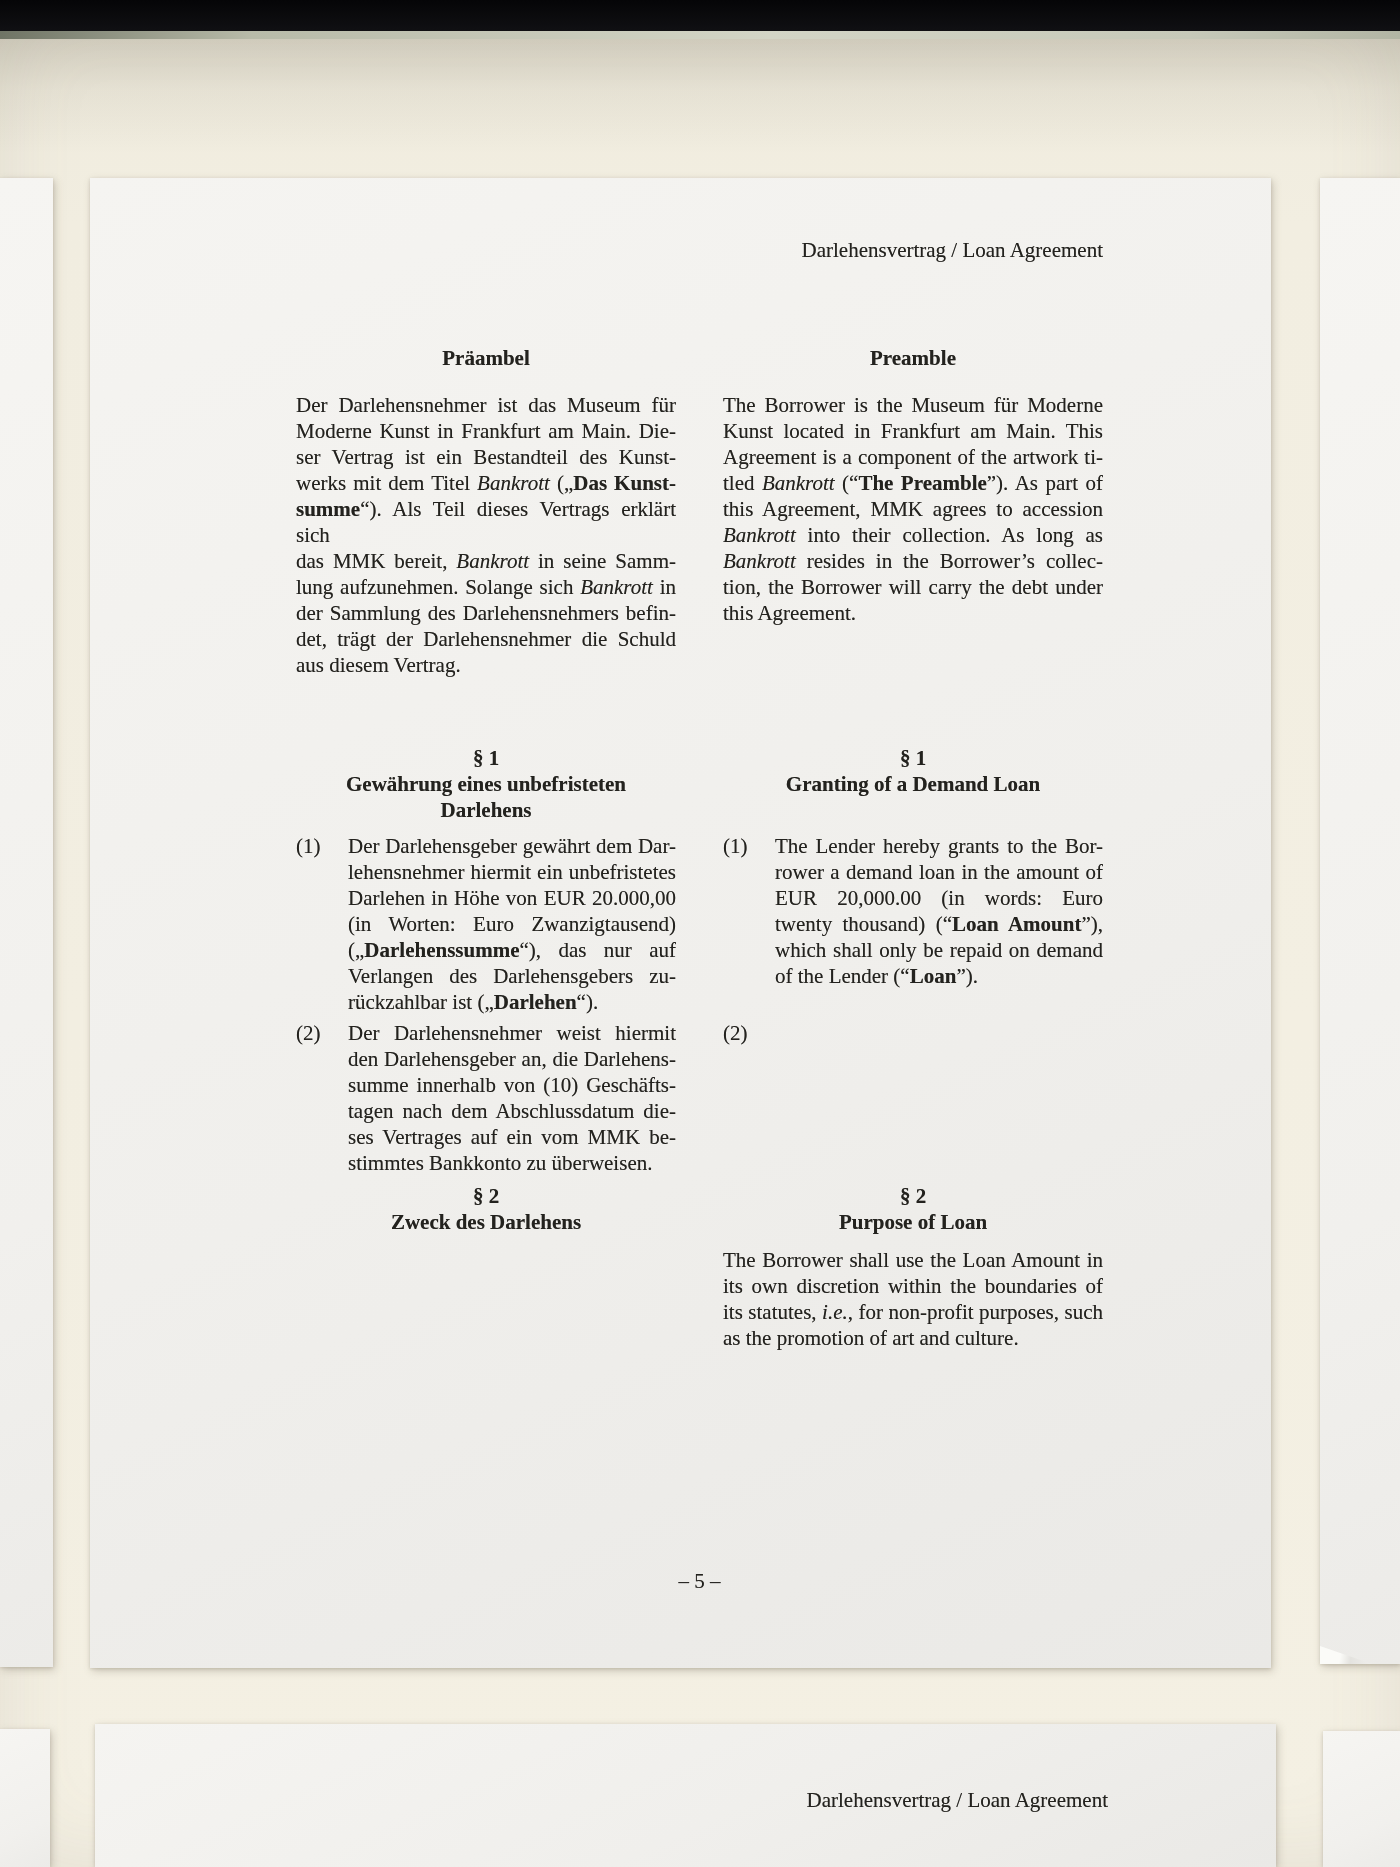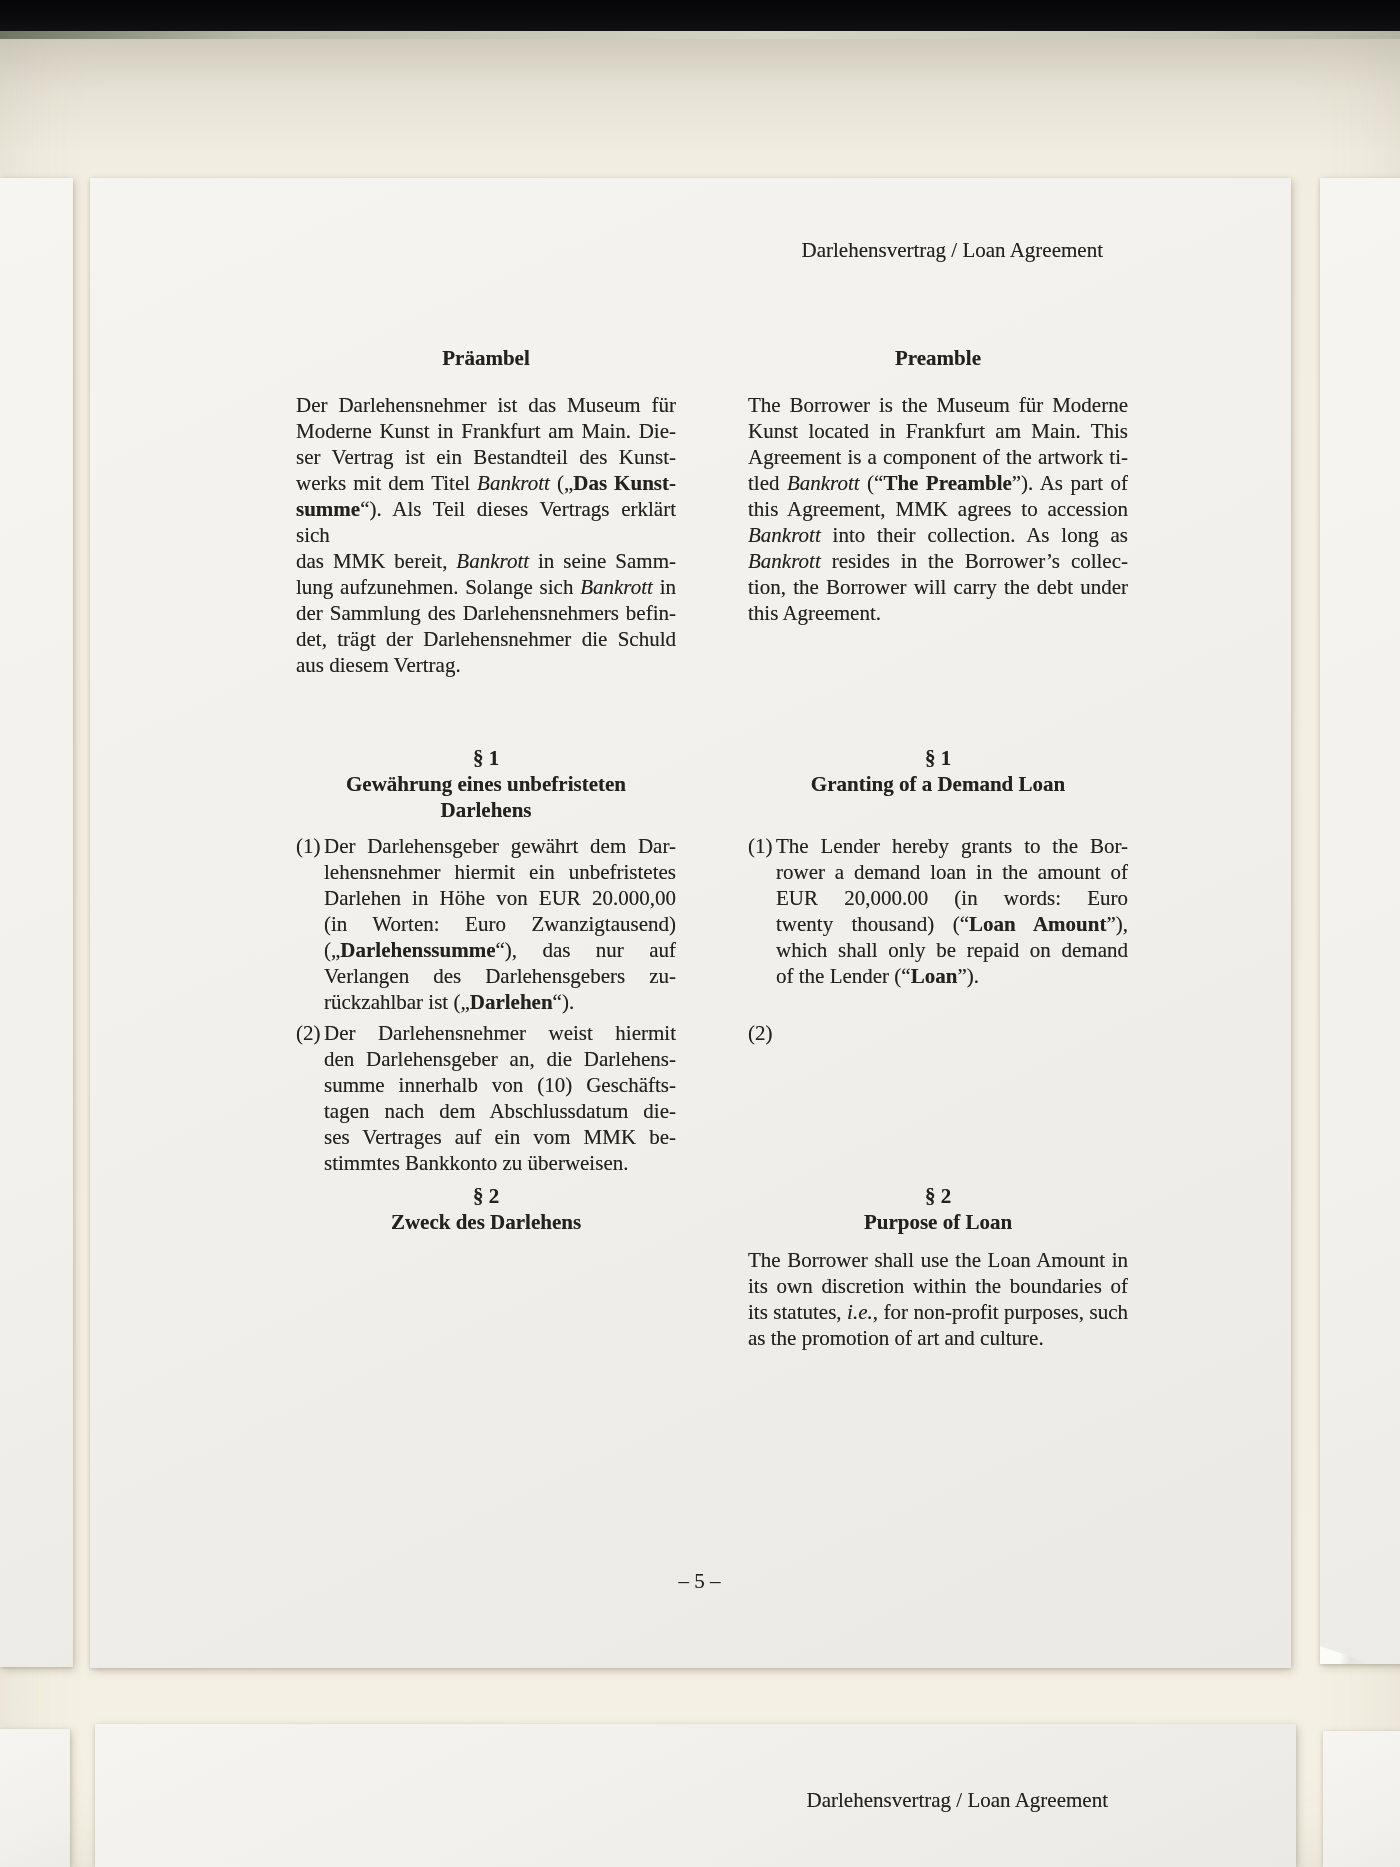--- a/index.html
+++ b/index.html
@@ -12,37 +12,36 @@
   .frame-band{position:absolute;left:0;top:0;width:100%;height:31px;background:linear-gradient(180deg,#050507,#101013);}
   .frame-bevel{position:absolute;left:0;top:31px;width:100%;height:8px;
     background:linear-gradient(90deg,#6f7465,#b8bba9 18%,#d3d5c6 55%,#c6c9b9 85%,#b2b5a4);}
   .top-shadow{position:absolute;left:0;top:39px;width:100%;height:115px;
     background:linear-gradient(180deg,rgba(105,98,80,0.22),rgba(105,98,80,0.08) 45%,rgba(105,98,80,0) 100%);}
   .sheet{
     position:absolute;
     background:linear-gradient(155deg,#f5f4f1 0%,#f0efec 55%,#eae9e6 100%);
     box-shadow:2px 3px 8px rgba(115,105,85,0.30), 0 1px 3px rgba(115,105,85,0.22);
     color:#23221e;
-    padding-left:20px;
   }
   .sheet.partial{background:linear-gradient(155deg,#f6f5f2 0%,#f1f0ed 70%,#ecebe8 100%);}
   .content{position:absolute;left:206px;top:0;width:807px;height:100%;
     font-size:21px;line-height:26px;text-shadow:0 0 0.5px rgba(35,34,30,0.45);}
   .pg-header{position:absolute;top:59px;left:0;width:100%;text-align:right;}
   .col{position:absolute;top:0;width:380px;height:100%;}
   .col.de{left:0;}
-  .col.en{left:452px;}
+  .col.en{left:427px;}
   .block{position:absolute;left:0;width:100%;}
   .ctr{text-align:center;}
   .bold{font-weight:bold;}
   .just .ln{text-align:justify;text-align-last:justify;}
   .just .ln.last{text-align-last:left;}
   .ctr .ln{text-align:center;}
   .item .inum{position:absolute;left:0;top:0;}
-  .item .itext{margin-left:28px;}
+  .item .itext{margin-left:52px;}
   .page-number{position:absolute;top:1390px;left:0;width:100%;text-align:center;}
   .fold{position:absolute;left:0;bottom:0;width:52px;height:20px;
     background:linear-gradient(100deg,#fbfbf8 40%,#e4e3df 60%,#f0efec);
     clip-path:polygon(0 100%,100% 100%,0 10%);}
   b{font-weight:bold;}
   i{font-style:italic;}
 </style>
 </head>
 <body>
 

